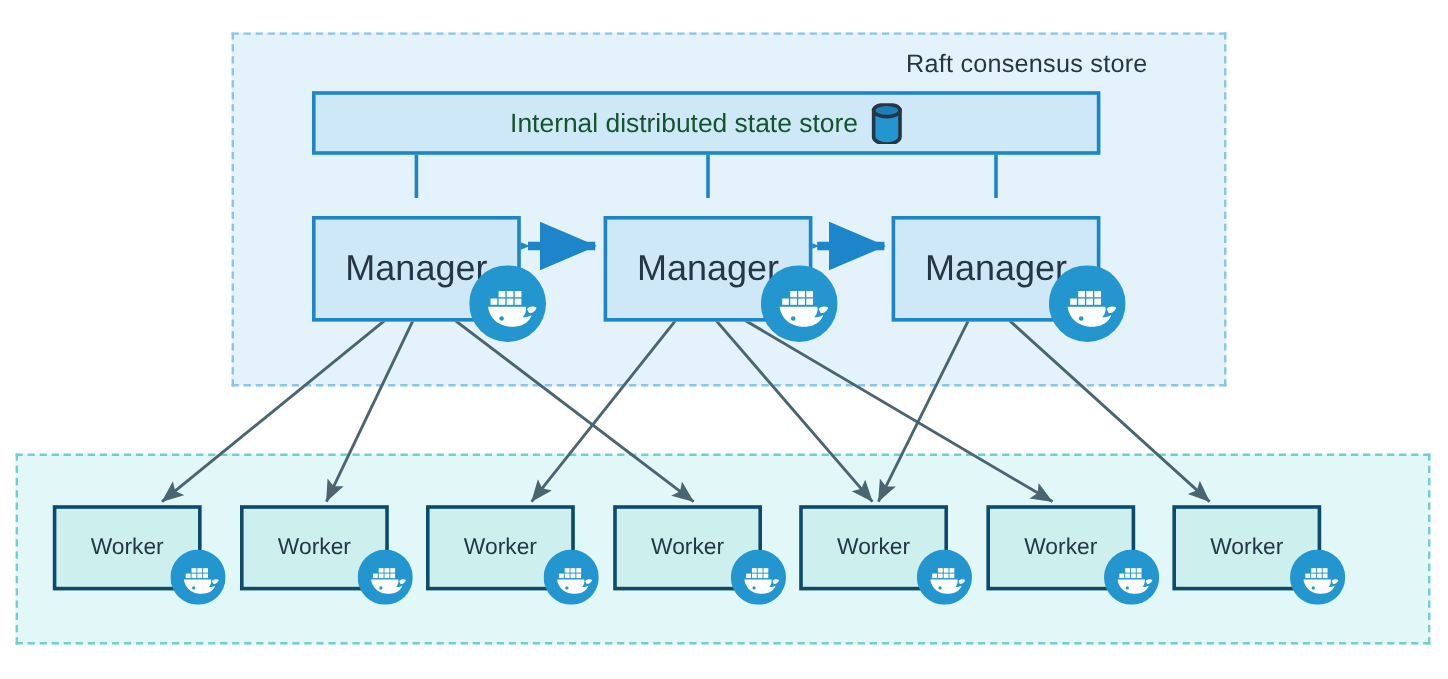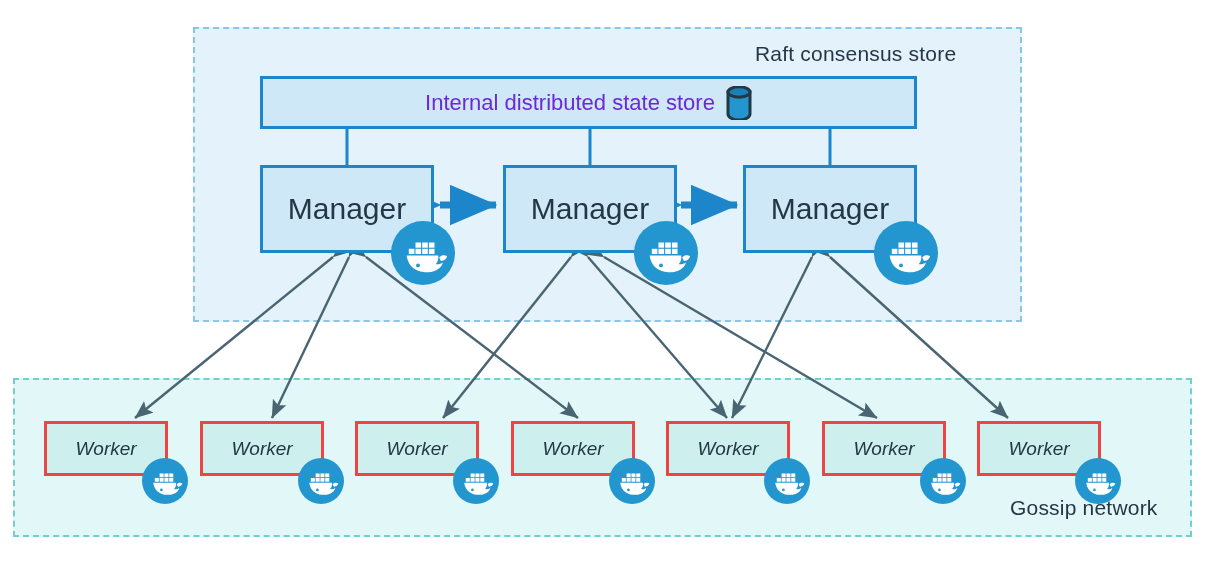--- a/index.html
+++ b/index.html
@@ -73,53 +73,52 @@
   .store-box {
     left: 260px;
     top: 76px;
     width: 657px;
     height: 53px;
     background: #cfe8f7;
     border: 3px solid #1d85c9;
   }
   .store-label {
     font-size: 22px;
-    color: #6d28d9;
+    color: #14532d;
     white-space: nowrap;
   }
   .store-icon {
     margin-left: 11px;
     display: inline-block;
     vertical-align: middle;
     line-height: 0;
   }
 
   .manager-box {
-    top: 165px;
+    top: 180px;
     width: 174px;
     height: 88px;
     background: #cfe8f7;
     border: 3px solid #1d85c9;
   }
   .manager-box .node-label {
     font-size: 30px;
     color: #253746;
     white-space: nowrap;
   }
   .m1 { left: 260px; }
   .m2 { left: 503px; }
   .m3 { left: 743px; }
 
   .worker-box {
     top: 421px;
     width: 124px;
-    height: 55px;
+    height: 71px;
     background: #cdf0ee;
-    border: 3px solid #ef4444;
-    font-style: italic;
+    border: 3px solid #0c4a6e;
   }
   .worker-box .node-label {
     font-size: 19px;
     color: #253746;
     white-space: nowrap;
   }
 
   
   .whale {
     position: absolute;
@@ -138,21 +137,20 @@
 </style>
 </head>
 <body>
 
 <div id="stage">
 
   <div class="group group-raft"></div>
   <div class="group-label label-raft">Raft consensus store</div>
 
   <div class="group group-gossip"></div>
-  <div class="group-label label-gossip">Gossip network</div>
 
   <svg id="links" viewBox="0 0 1207 566" xmlns="http://www.w3.org/2000/svg">
     <defs>
       <marker id="ah" markerWidth="9" markerHeight="9" refX="7.4" refY="3.1" orient="auto" markerUnits="strokeWidth">
         <path d="M0,0 L7.6,3.1 L0,6.2 L1.5,3.1 Z" fill="#4a6572"></path>
       </marker>
       <marker id="ahb" markerWidth="8" markerHeight="8" refX="6.6" refY="2.9" orient="auto" markerUnits="strokeWidth">
         <path d="M0,0 L6.8,2.9 L0,5.8 Z" fill="#1d85c9"></path>
       </marker>
     </defs>

